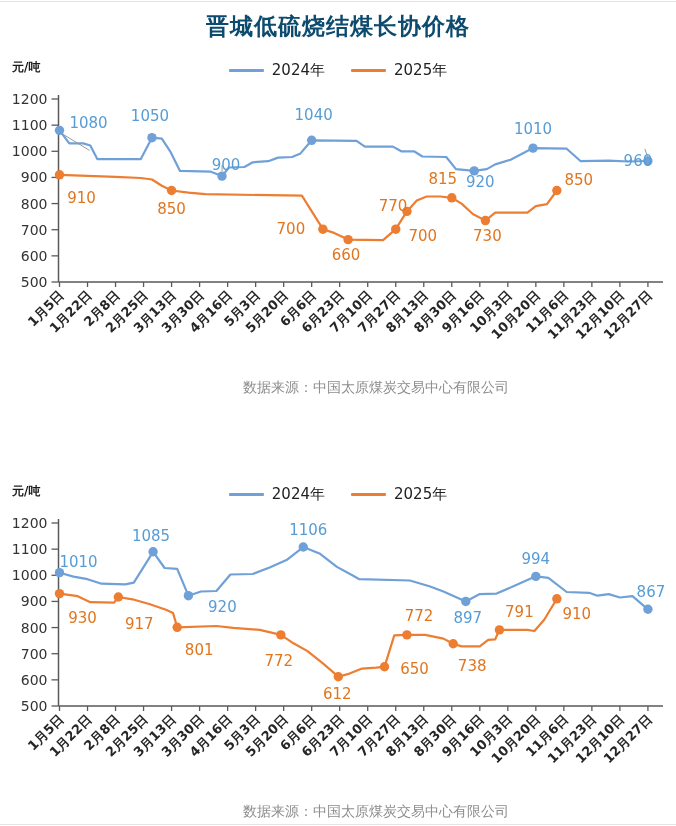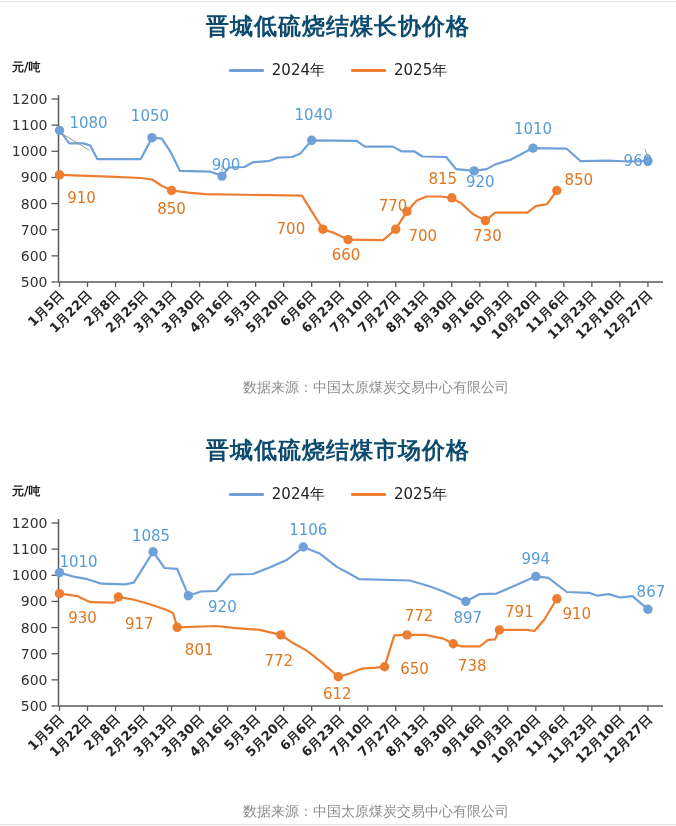--- a/index.html
+++ b/index.html
@@ -138,21 +138,20 @@
       <text x="442.78" y="183.82" text-anchor="middle" class="dlabel" fill="#e0761f">815</text>
       <circle cx="485.404" cy="220.56428571428572" r="4.7" fill="#ed7d31"></circle>
       <text x="487.404" y="240.56428571428572" text-anchor="middle" class="dlabel" fill="#e0761f">730</text>
       <circle cx="556.855" cy="190.5" r="4.7" fill="#ed7d31"></circle>
       <text x="578.855" y="184.5" text-anchor="middle" class="dlabel" fill="#e0761f">850</text>
     </svg>
   <div class="source">数据来源：中国太原煤炭交易中心有限公司</div>
 </div>
 
 <div class="chart" style="top:424px;">
-  <div class="chart-title">晋城低硫烧结煤市场价格</div>
   <div class="legend">
     <div class="legend-item">
       <span class="legend-swatch" style="background: rgb(111, 160, 216);"></span>
       <span class="legend-label">2024年</span>
     </div>
     <div class="legend-item">
       <span class="legend-swatch" style="background: rgb(237, 125, 49);"></span>
       <span class="legend-label">2025年</span>
     </div>
   </div>

